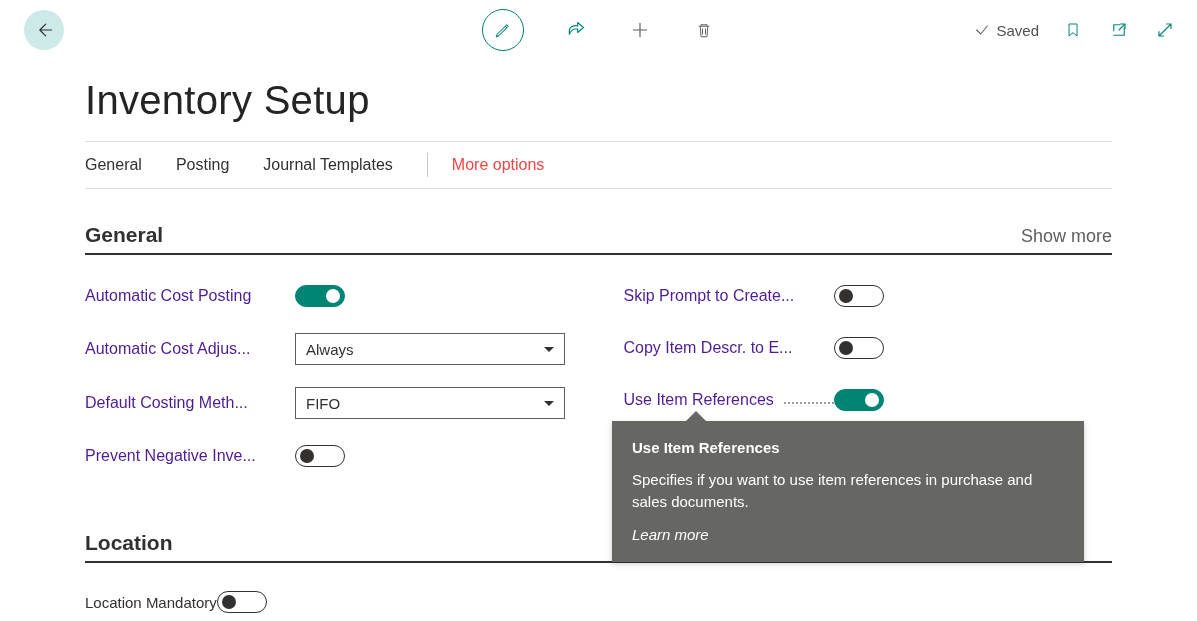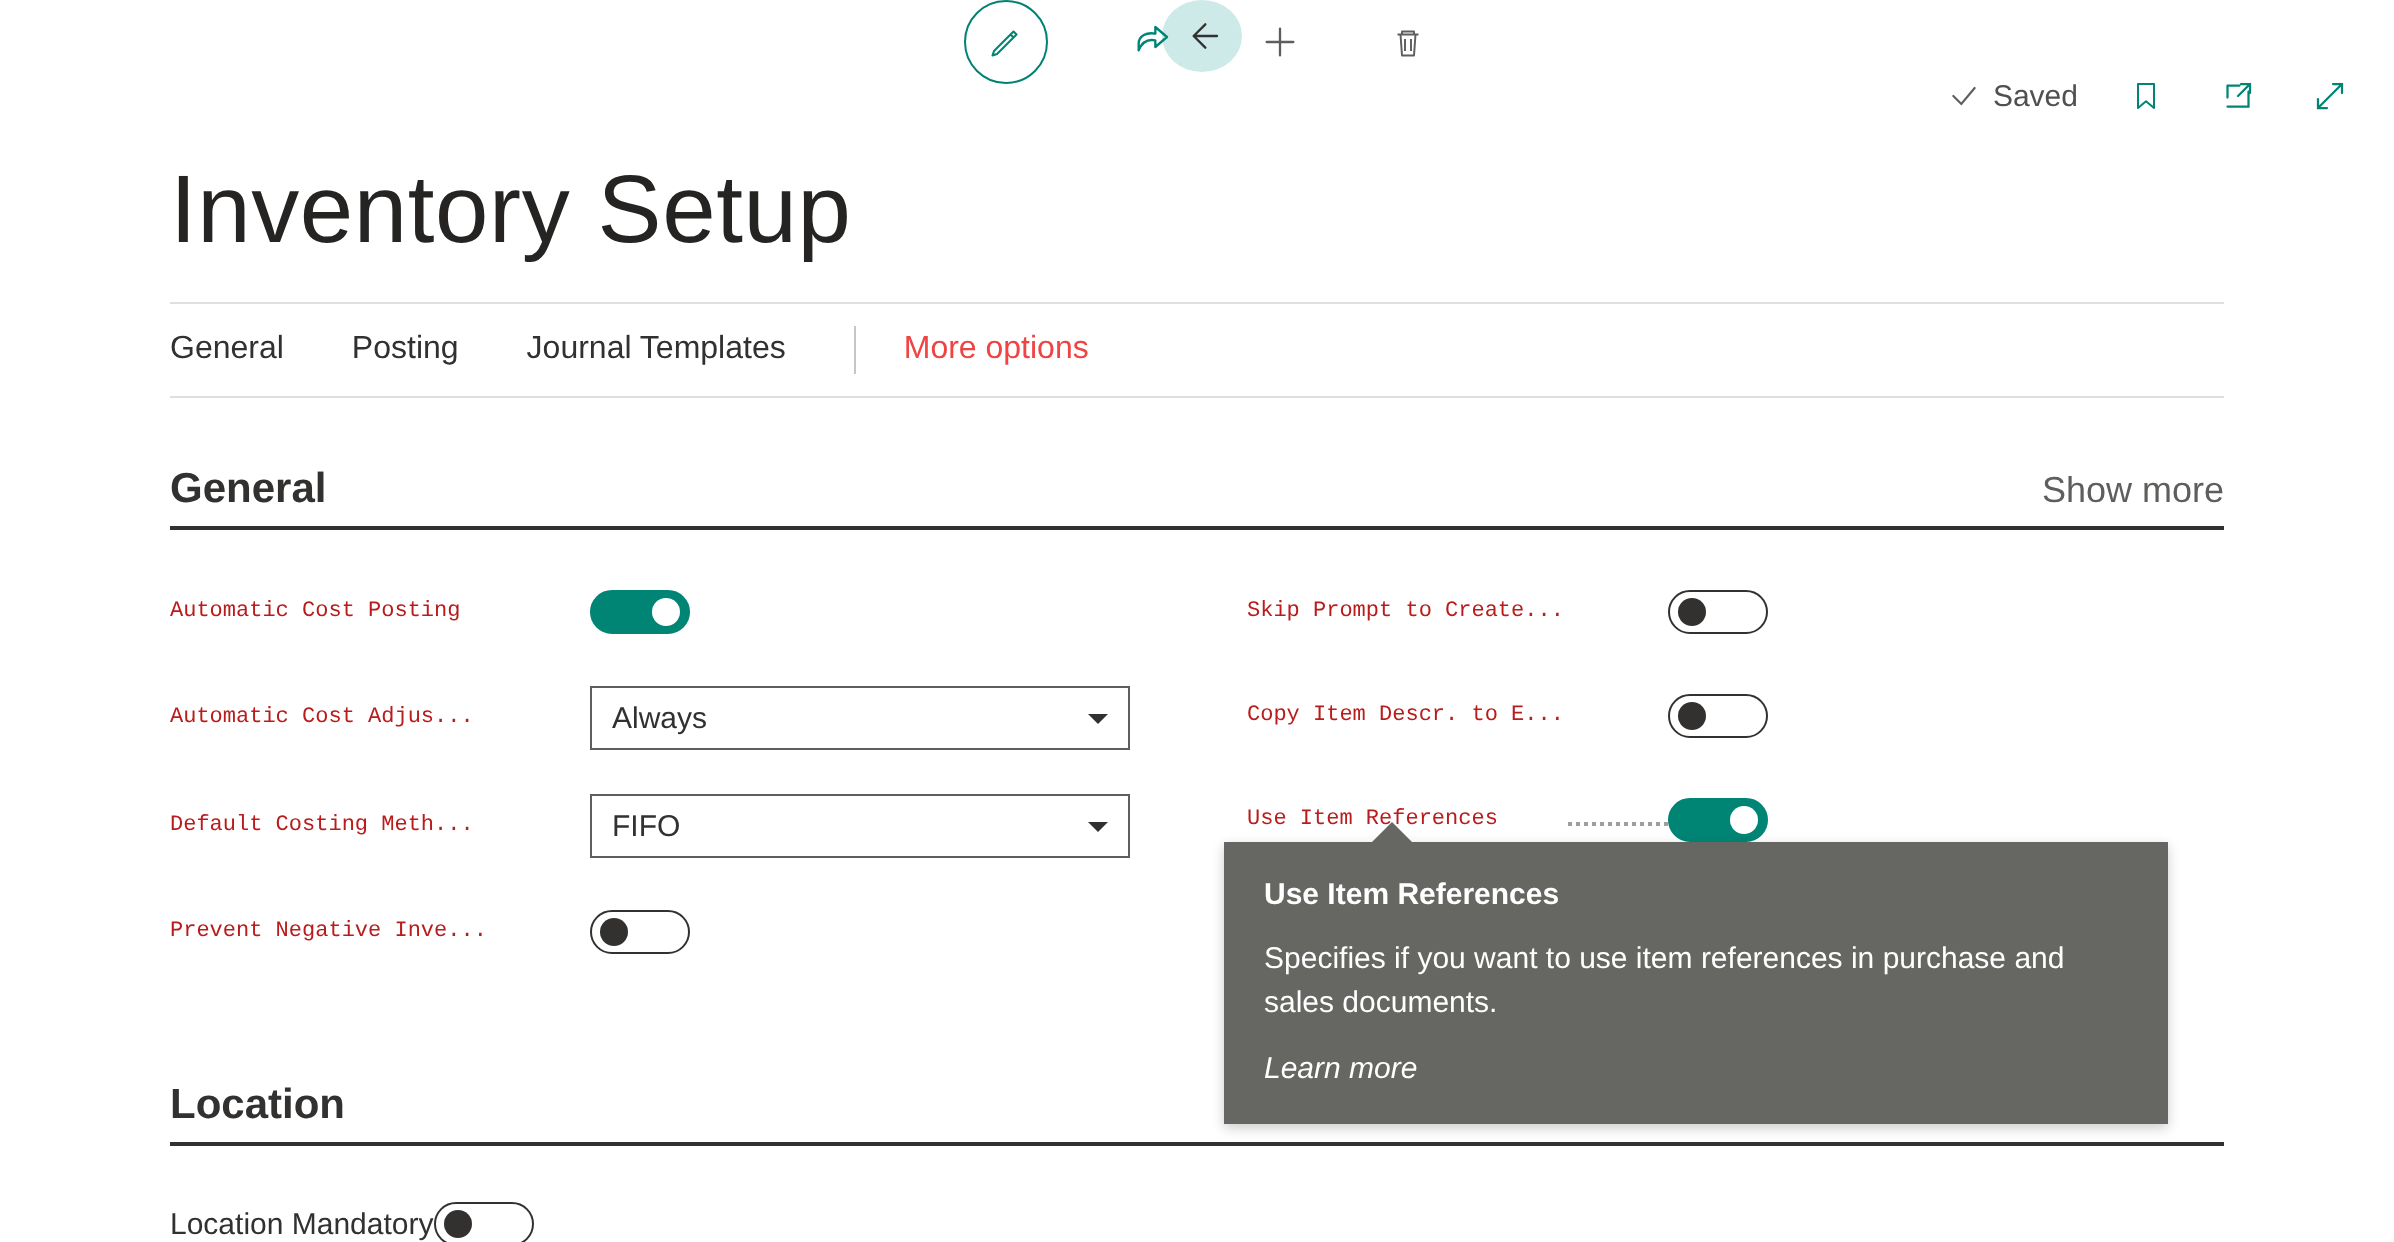--- a/index.html
+++ b/index.html
@@ -11,21 +11,20 @@
     width: 1197px;
     height: 621px;
     overflow: hidden;
     position: relative;
   }
   .top-bar {
     display: flex;
     align-items: center;
     height: 60px;
     padding: 0 20px 0 20px;
-    flex-direction: column;
   }
   .back-btn {
     width: 40px; height: 40px;
     border-radius: 50%;
     background: #cde9e8;
     display: flex;
     align-items: center;
     justify-content: center;
     margin-left: 4px;
     cursor: pointer;
@@ -66,21 +65,21 @@
     align-items: center;
     gap: 6px;
     color: #505050;
     font-size: 15px;
   }
   .teal { color: #008575; }
   .page {
     padding: 0 85px 0 85px;
   }
   .title {
-    font-size: 48px;
+    font-size: 40px;
     font-weight: 350;
     color: #252423;
     margin: 18px 0 18px 0;
     letter-spacing: 0.3px;
   }
   .tabs-row {
     display: flex;
     align-items: center;
     border-top: 1px solid #e1dfdd;
     border-bottom: 1px solid #e1dfdd;
@@ -122,27 +121,26 @@
   .col { display: flex; flex-direction: column; gap: 22px; }
   .field-row {
     display: flex;
     align-items: center;
     min-height: 30px;
     position: relative;
   }
   .field-label {
     width: 210px;
     flex-shrink: 0;
-    font-size: 11px;
-    color: #b91c1c;
+    font-size: 16px;
+    color: #4c1d95;
     white-space: nowrap;
     overflow: hidden;
     text-overflow: ellipsis;
     position: relative;
-    font-family: Liberation Mono, monospace;
   }
   .dotted {
     border-bottom: 1px dotted #a19f9d;
     padding-bottom: 2px;
   }
   .field-label.dotlead::after {
     content: "";
     position: absolute;
     left: calc(var(--lead-start, 170px));
     right: 0;

